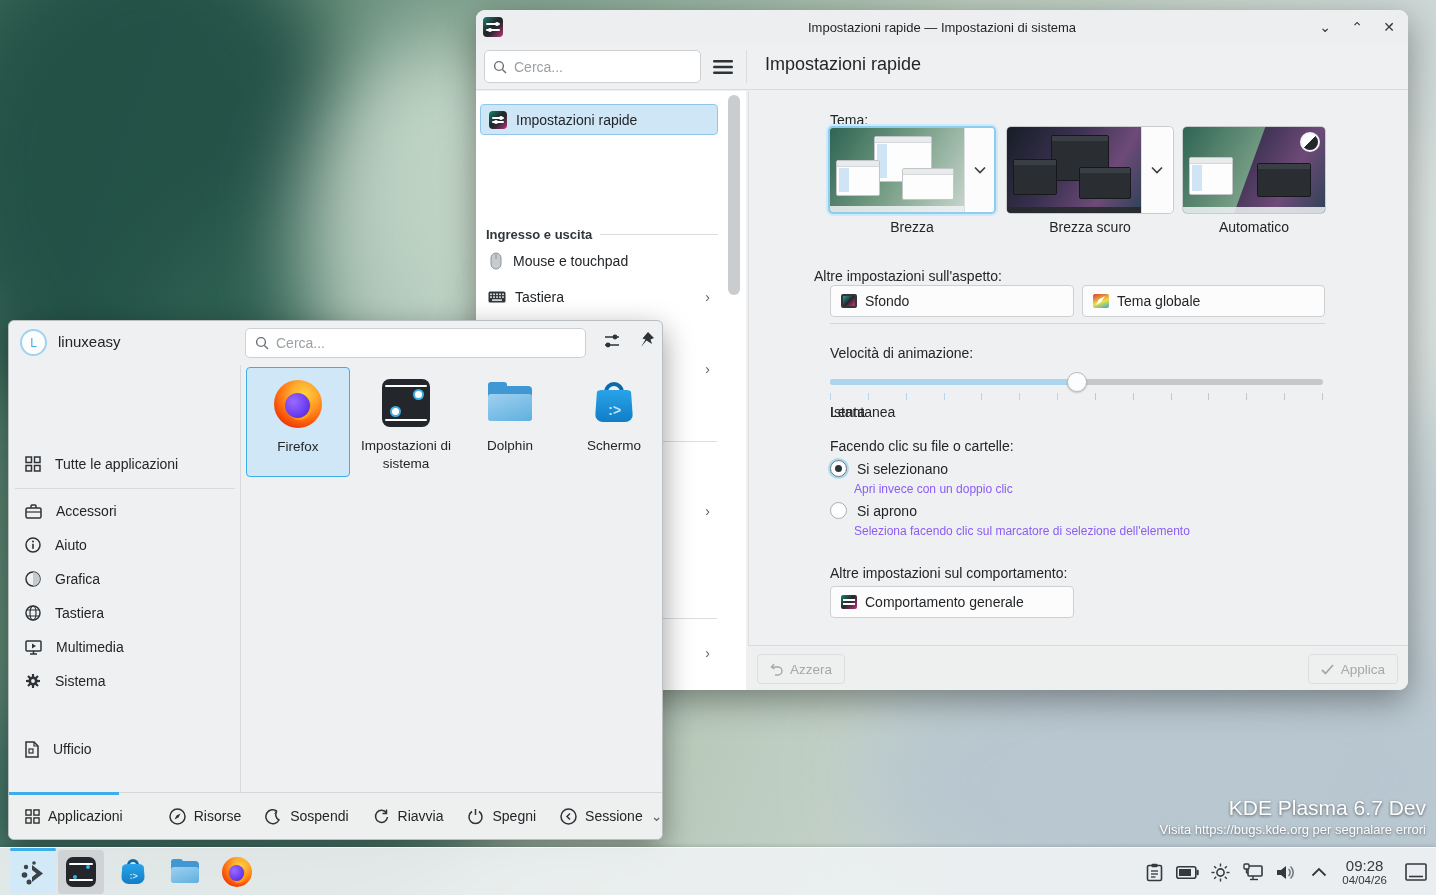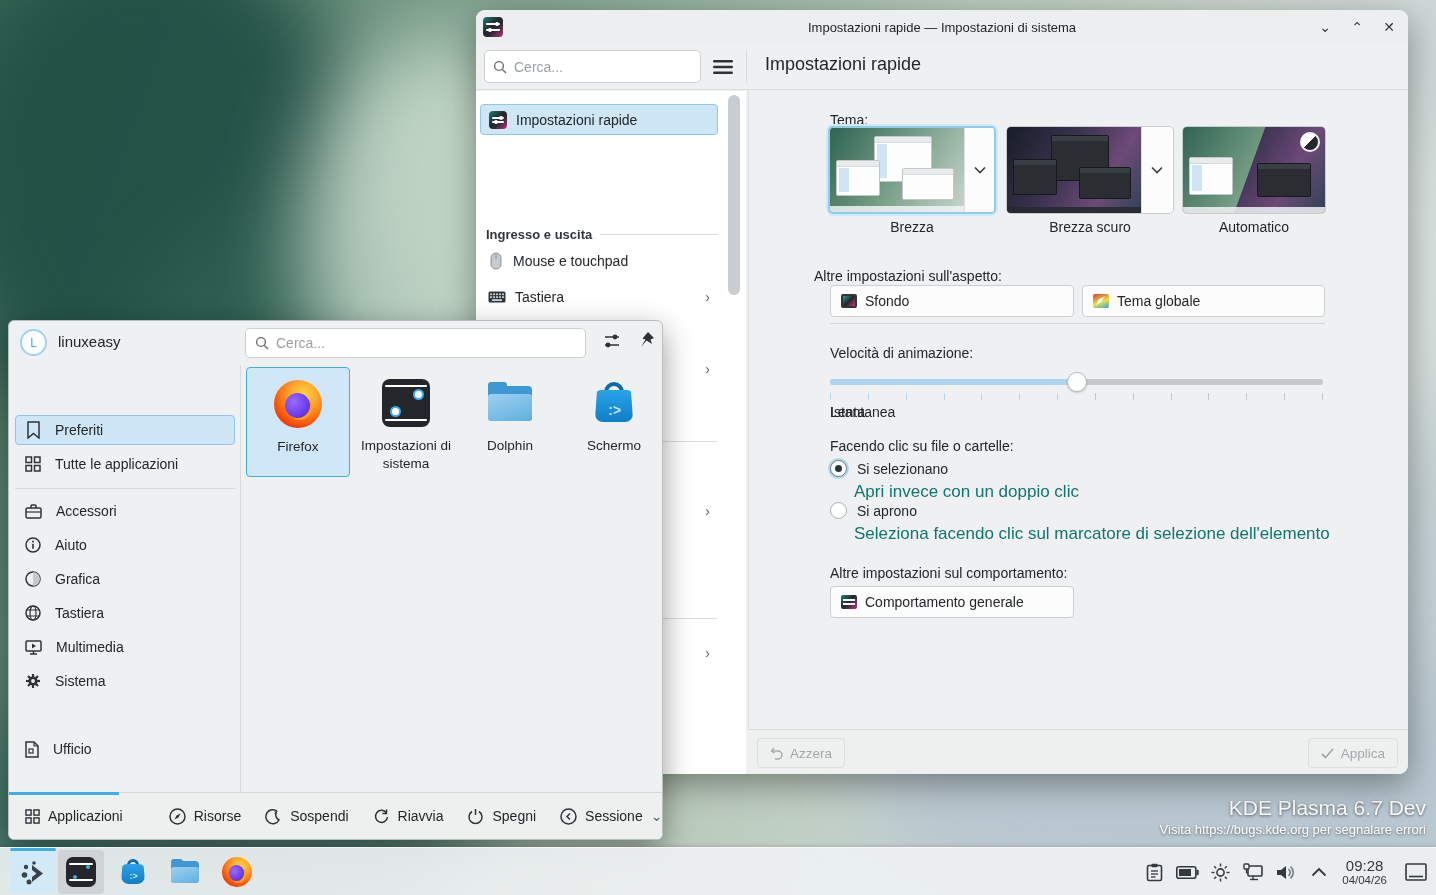--- a/index.html
+++ b/index.html
@@ -19,21 +19,21 @@
   #watermark { position:absolute; right:10px; bottom:58px; text-align:right; color:#fdfdfd; text-shadow:0 1px 3px rgba(0,0,0,.55); }
   #watermark .l1 { font-size:21px; font-weight:normal; }
   #watermark .l2 { font-size:13px; margin-top:2px; }
 
   
   .icon { display:inline-flex; align-items:center; justify-content:center; flex:none; }
   svg { display:block; }
   .chev { color:#5c6166; font-size:14px; }
 
   
-  #settings { left:476px; top:10px; width:932px; height:764px; background:#eff0f1; border-radius:9px; box-shadow:0 10px 34px rgba(0,0,0,.38); overflow:hidden; }
+  #settings { left:476px; top:10px; width:932px; height:680px; background:#eff0f1; border-radius:9px; box-shadow:0 10px 34px rgba(0,0,0,.38); overflow:hidden; }
   #s-titlebar { position:absolute; left:0; top:0; right:0; height:34px; background:#eceeef; display:flex; align-items:center; }
   #s-title { position:absolute; left:0; right:0; text-align:center; font-size:13px; color:#1f2223; }
   .appicon { width:20px; height:20px; border-radius:4px; background:linear-gradient(135deg,#15856f 0%,#23272b 45%,#262a2e 60%,#c2317c 100%); position:relative; }
   .appicon::before, .appicon::after { content:""; position:absolute; left:3px; right:3px; height:2px; background:#fff; border-radius:2px; }
   .appicon::before { top:6px; } .appicon::after { bottom:6px; }
   .appicon i { position:absolute; width:4px; height:4px; border-radius:50%; background:#fff; }
   .appicon i.d1 { top:5px; right:4px; } .appicon i.d2 { bottom:5px; left:5px; }
   #s-winbtns { position:absolute; right:10px; top:0; height:34px; display:flex; gap:14px; align-items:center; color:#33383c; }
   #s-winbtns span { width:18px; text-align:center; font-size:14px; cursor:default; }
   #s-header { position:absolute; left:0; top:34px; right:0; height:46px; border-bottom:1px solid #d9dbdc; }
@@ -85,21 +85,21 @@
   #slider .fill { position:absolute; left:0; width:50%; top:7px; height:6px; border-radius:3px 0 0 3px; background:#aed5ef; }
   #slider .handle { position:absolute; left:calc(50% - 10px); top:0; width:20px; height:20px; border-radius:50%; background:#fdfdfd; border:1px solid #b9bdbf; box-shadow:0 1px 2px rgba(0,0,0,.2); }
   #ticks { position:absolute; left:81px; top:302px; width:493px; display:flex; justify-content:space-between; }
   #ticks span { width:1px; height:7px; background:#c3c6c8; }
   #ticks span.blue { background:#b5d7ee; }
 
   .radio-row { position:absolute; left:81px; display:flex; align-items:center; gap:10px; font-size:14px; }
   .radio { width:17px; height:17px; border-radius:50%; background:#fff; border:1px solid #a9aeb1; }
   .radio.on { border:1px solid #6f767b; box-shadow:0 0 0 2px rgba(61,174,233,.35); position:relative; }
   .radio.on::after { content:""; position:absolute; left:4px; top:4px; width:7px; height:7px; border-radius:50%; background:#2e3338; }
-  .radio-desc { position:absolute; left:105px; font-size:17px; color:#0f766e; }
+  .radio-desc { position:absolute; left:105px; font-size:12px; color:#8b5cf6; }
 
   #s-footer { position:absolute; left:272px; right:0; bottom:0; height:45px; background:#eef0f0; border-top:1px solid #d8dadb; }
   .foot-btn { position:absolute; top:8px; height:30px; background:#eef0f0; border:1px solid #dcdedf; border-radius:4px; color:#a4a8ab; font-size:13.5px; display:flex; align-items:center; gap:7px; padding:0 12px; }
 
   
   #launcher { left:8px; top:320px; width:655px; height:520px; background:#eff0f1; border:1px solid #babec0; border-radius:6px; box-shadow:0 10px 30px rgba(0,0,0,.4); overflow:hidden; }
   #l-header { position:absolute; left:0; top:0; right:0; height:44px; display:flex; align-items:center; }
   #l-avatar { position:absolute; left:11px; top:8px; width:27px; height:27px; border-radius:50%; border:2px solid #9ed2f0; background:#fdfdfd; display:flex; align-items:center; justify-content:center; font-size:12px; color:#3daee9; }
   #l-user { position:absolute; left:49px; top:12px; font-size:15px; }
   #l-search { position:absolute; left:236px; top:7px; width:341px; height:30px; background:#fff; border:1px solid #ccd0d2; border-radius:5px; display:flex; align-items:center; gap:7px; padding:0 9px; }
@@ -424,28 +424,20 @@
     </div>
     <div id="l-pin" class="icon">
       <svg width="20" height="22" viewBox="0 0 20 22">
           <path d="M11 2 L17 8 L13.5 9.5 L15 14 L9.5 10.5 L4 17 L8.5 9.5 L5.5 8.5 Z" fill="#2e3338"></path>
         </svg>
     </div>
   </div>
 
   <div id="l-body">
     <div id="l-sidebar">
-      <div class="l-item sel" style="top:50px">
-        <span class="icon">
-            <svg width="15" height="18" viewBox="0 0 15 18">
-              <path d="M2 1 h11 v16 l-5.5-4.5 L2 17 Z" fill="none" stroke="#2e3338" stroke-width="1.5"></path>
-            </svg>
-          </span>
-        <span>Preferiti</span>
-      </div>
       <div class="l-item" style="top:84px">
         <span class="icon">
             <svg width="16" height="16" viewBox="0 0 16 16">
               <g fill="none" stroke="#2e3338" stroke-width="1.5">
                 <rect x="1" y="1" width="5.5" height="5.5"></rect>
                 <rect x="9.5" y="1" width="5.5" height="5.5"></rect>
                 <rect x="1" y="9.5" width="5.5" height="5.5"></rect>
                 <rect x="9.5" y="9.5" width="5.5" height="5.5"></rect>
               </g>
             </svg>

